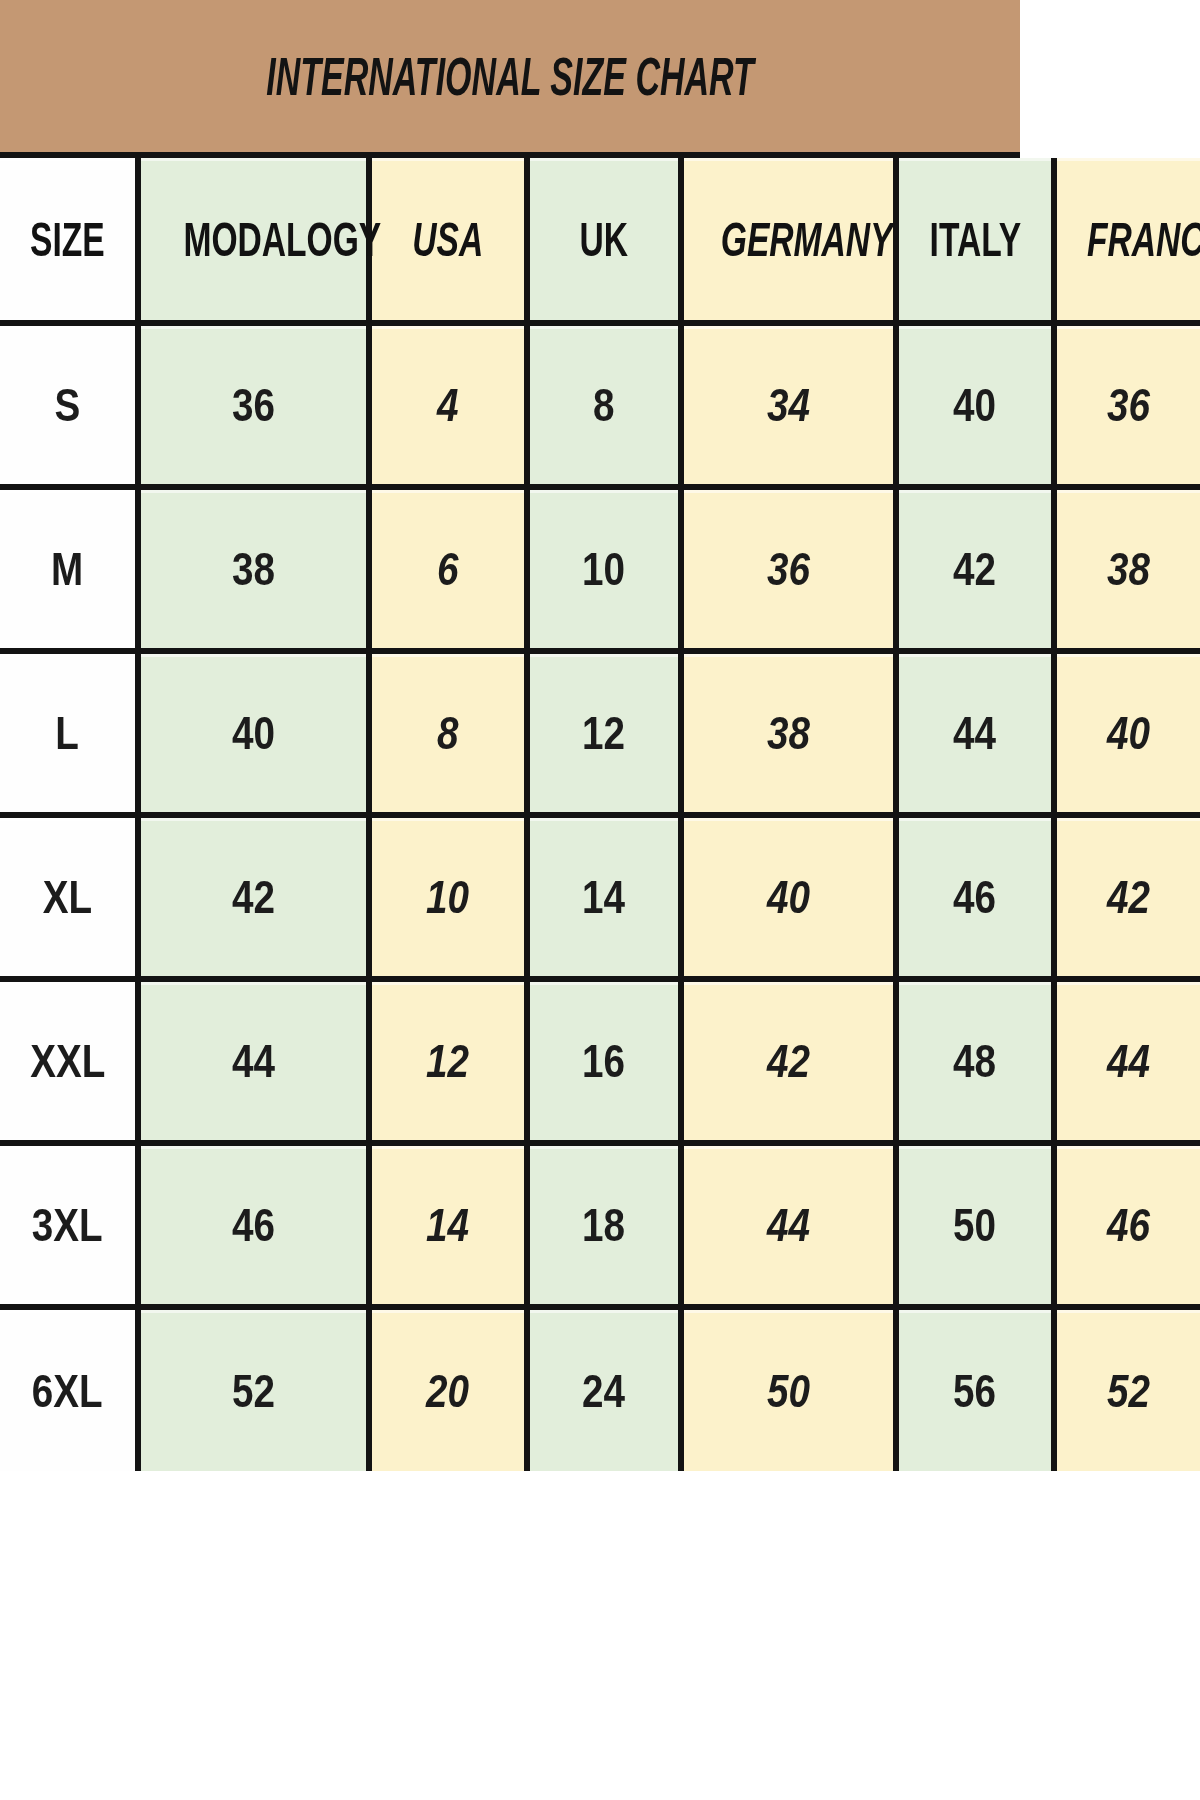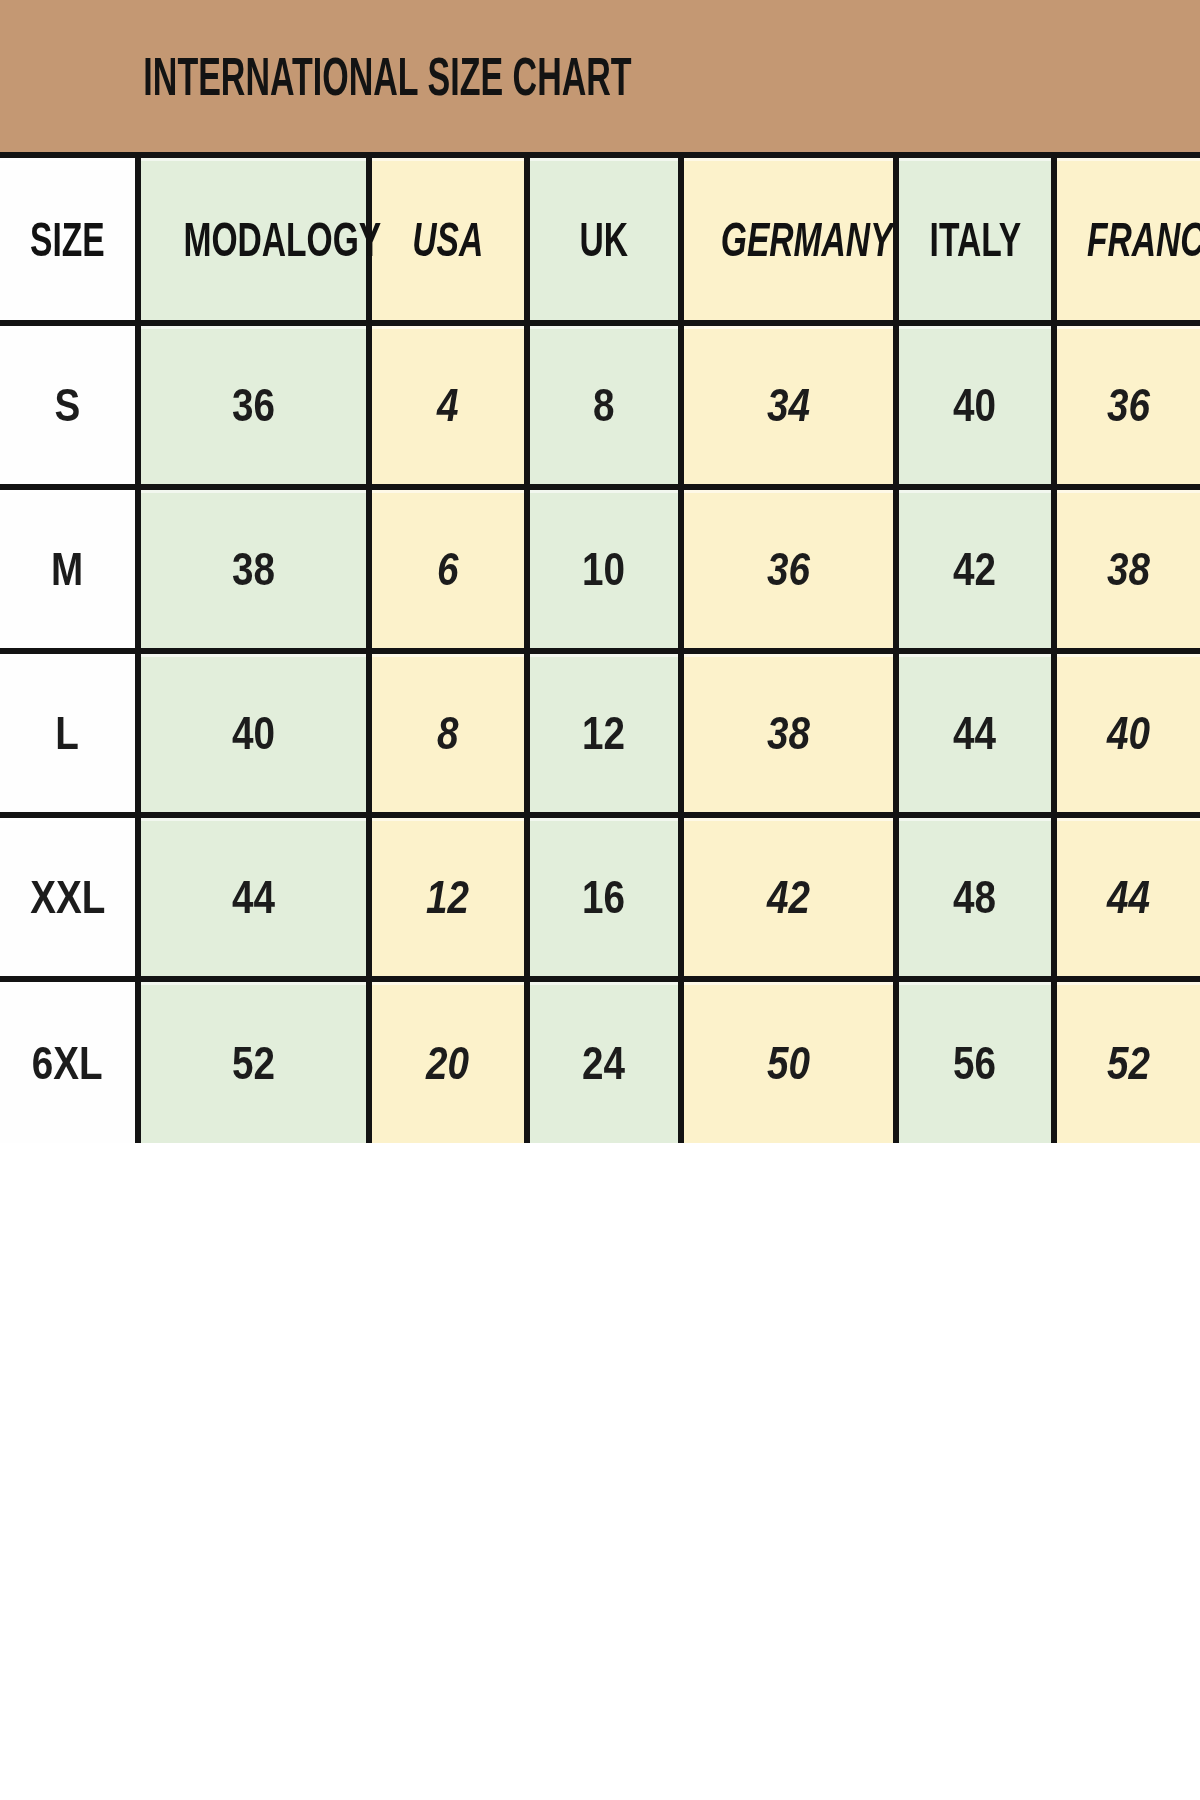--- a/index.html
+++ b/index.html
@@ -2,24 +2,24 @@
 <html style="--title-bg: #c49873; --green: #e2eedb; --cream: #fcf2cb; --cell-white: #fefefe; --border: #131313; --text: #1c1c1c;"><head>
 <meta charset="utf-8">
 <style>
   html,body{margin:0;padding:0;}
   body{
     width:1200px;height:1800px;overflow:hidden;background:#ffffff;
     font-family:"Liberation Sans",sans-serif;position:relative;
   }
   
   .title-bar{
-    position:absolute;top:0;left:0;width:1200px;height:152px;
+    position:absolute;top:0;left:0;width:1020px;height:152px;
     background:var(--title-bg);
-    display:flex;align-items:center;
-    border-bottom:6px solid var(--border);box-sizing:content-box;
+    display:flex;align-items:center;justify-content:center;
+    border-bottom:6px solid var(--border);box-sizing:content-box;font-style:italic;
   }
   .title-text{
     display:inline-block;font-size:54px;font-weight:700;color:#131313;
     transform:scaleX(0.63);transform-origin:center;white-space:nowrap;
   }
   
   .size-table{
     position:absolute;top:158px;left:0;width:1200px;
     border-collapse:collapse;table-layout:fixed;
   }
@@ -96,27 +96,45 @@
       <tr>
         <td class="tone-white"><span class="t">L</span></td>
         <td class="tone-green"><span class="t">40</span></td>
         <td class="tone-cream"><span class="t">8</span></td>
         <td class="tone-green"><span class="t">12</span></td>
         <td class="tone-cream"><span class="t">38</span></td>
         <td class="tone-green"><span class="t">44</span></td>
         <td class="tone-cream"><span class="t">40</span></td>
       </tr>
       <tr>
+        <td class="tone-white"><span class="t">XL</span></td>
+        <td class="tone-green"><span class="t">42</span></td>
+        <td class="tone-cream"><span class="t">10</span></td>
+        <td class="tone-green"><span class="t">14</span></td>
+        <td class="tone-cream"><span class="t">40</span></td>
+        <td class="tone-green"><span class="t">46</span></td>
+        <td class="tone-cream"><span class="t">42</span></td>
+      </tr>
+      <tr>
         <td class="tone-white"><span class="t">XXL</span></td>
         <td class="tone-green"><span class="t">44</span></td>
         <td class="tone-cream"><span class="t">12</span></td>
         <td class="tone-green"><span class="t">16</span></td>
         <td class="tone-cream"><span class="t">42</span></td>
         <td class="tone-green"><span class="t">48</span></td>
         <td class="tone-cream"><span class="t">44</span></td>
+      </tr>
+      <tr>
+        <td class="tone-white"><span class="t">3XL</span></td>
+        <td class="tone-green"><span class="t">46</span></td>
+        <td class="tone-cream"><span class="t">14</span></td>
+        <td class="tone-green"><span class="t">18</span></td>
+        <td class="tone-cream"><span class="t">44</span></td>
+        <td class="tone-green"><span class="t">50</span></td>
+        <td class="tone-cream"><span class="t">46</span></td>
       </tr>
       <tr>
         <td class="tone-white"><span class="t">6XL</span></td>
         <td class="tone-green"><span class="t">52</span></td>
         <td class="tone-cream"><span class="t">20</span></td>
         <td class="tone-green"><span class="t">24</span></td>
         <td class="tone-cream"><span class="t">50</span></td>
         <td class="tone-green"><span class="t">56</span></td>
         <td class="tone-cream"><span class="t">52</span></td>
       </tr>

